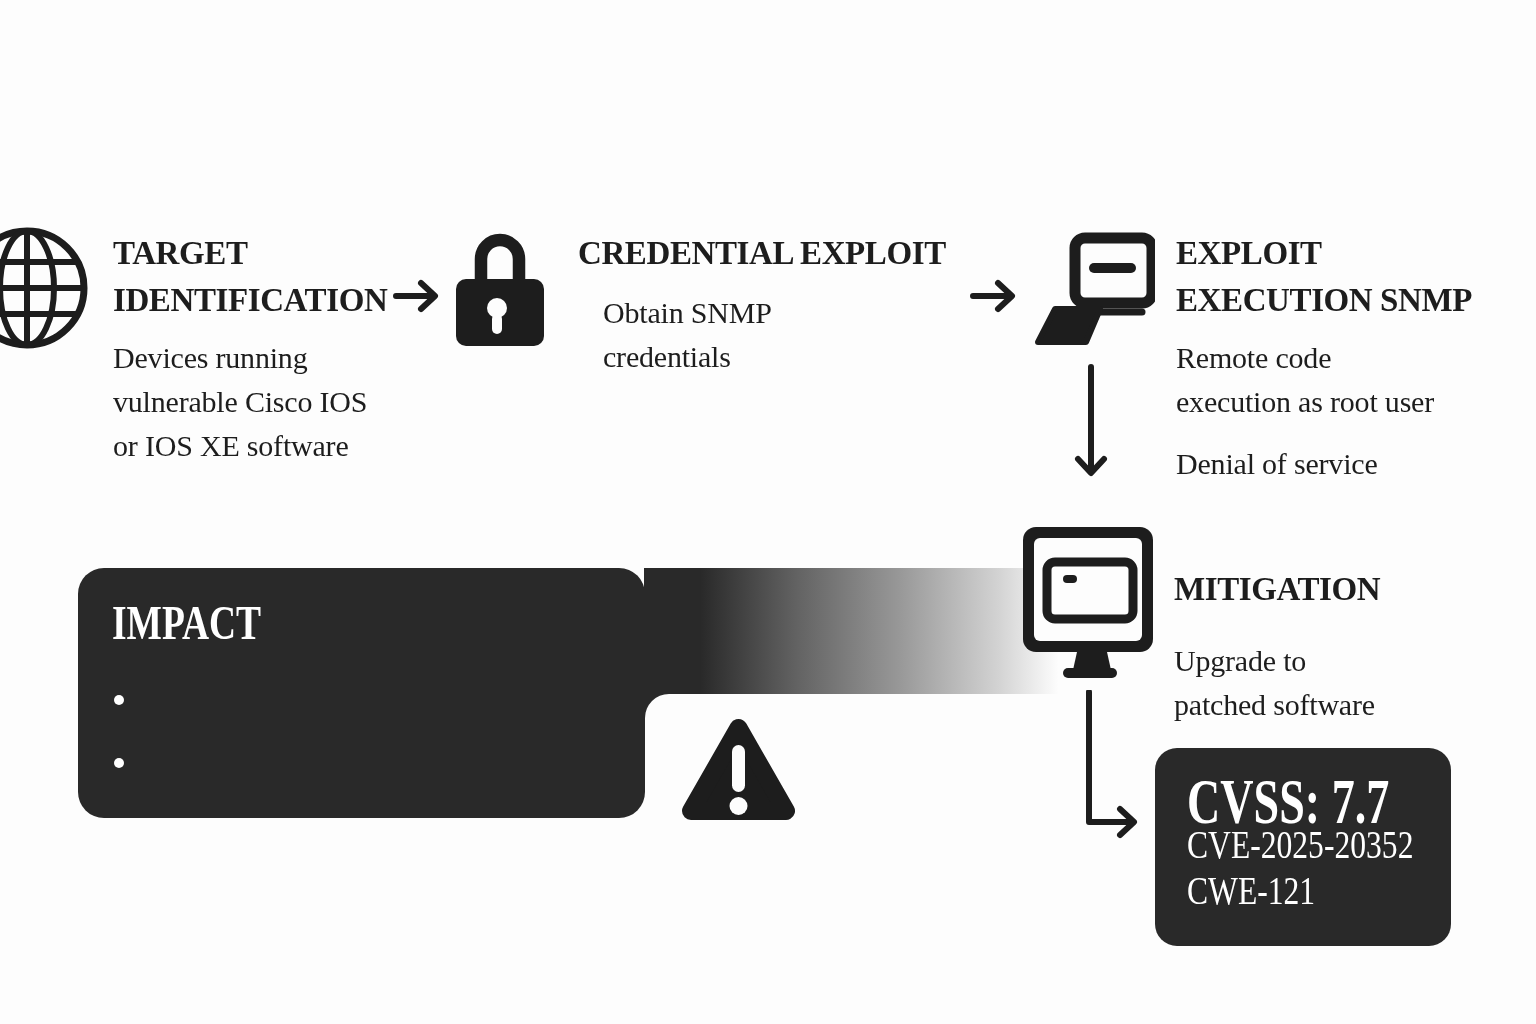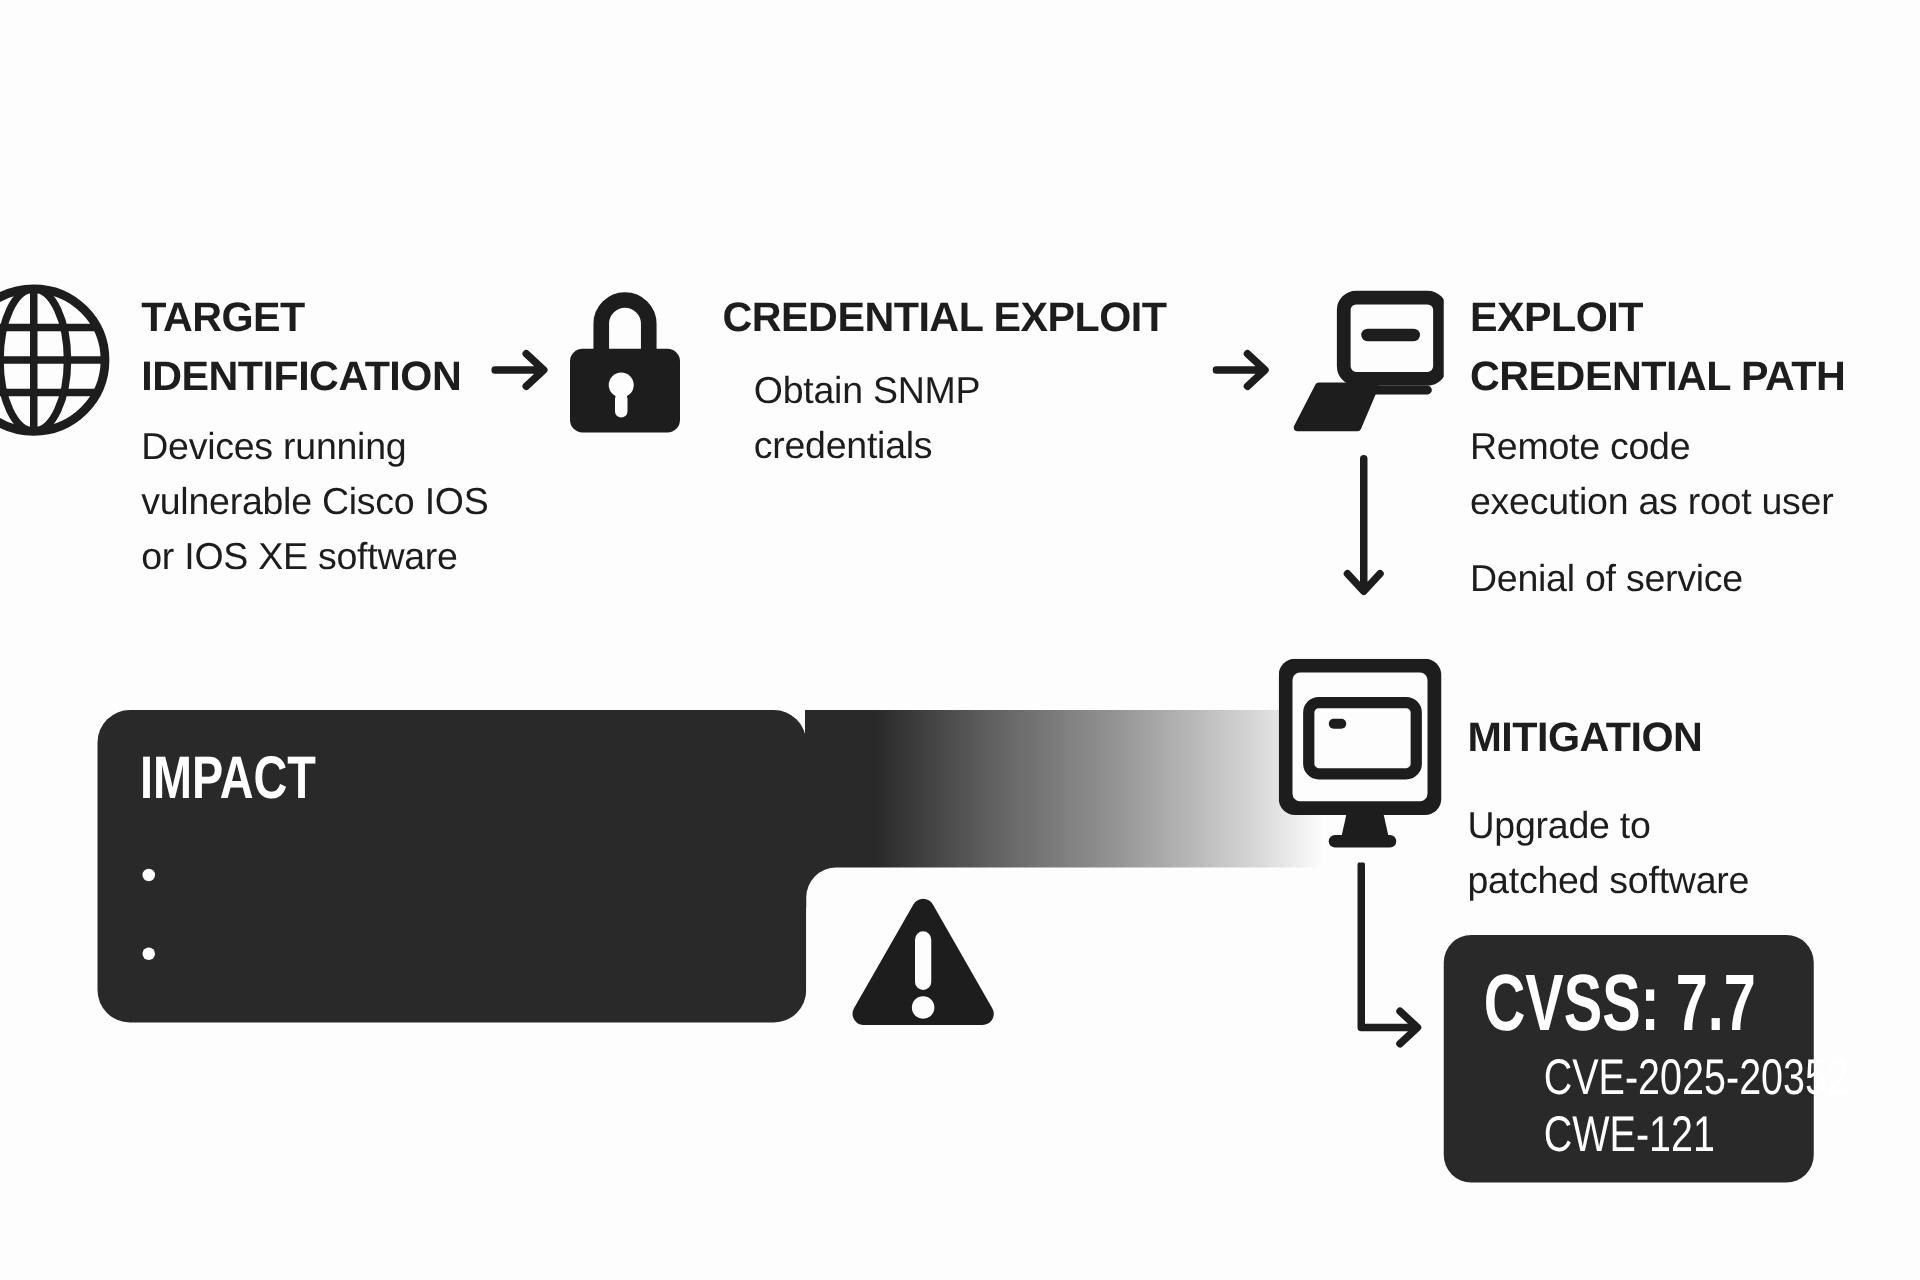--- a/index.html
+++ b/index.html
@@ -9,20 +9,21 @@
     --panel-text:#ffffff;
   }
   *{margin:0;padding:0;box-sizing:border-box;}
   html,body{background:var(--bg);}
   body{font-family:"Liberation Sans","DejaVu Sans",sans-serif;color:var(--ink);}
   .stage{
     position:relative;
     width:1536px;height:1024px;
     background:var(--bg);
     overflow:hidden;
+    font-family:Liberation Serif, serif;
   }
   
   .h-step{
     position:absolute;
     font-size:33px;line-height:47px;font-weight:700;
     letter-spacing:-0.4px;color:var(--ink);
     white-space:nowrap;
   }
   .h-step .line{display:block;}
   
@@ -74,23 +75,23 @@
     position:absolute;left:1155px;top:748px;
     width:296px;height:198px;border-radius:22px;
     background:var(--panel);z-index:2;
   }
   .severity-title{
     position:absolute;left:1187px;top:766px;
     font-size:64px;line-height:72px;font-weight:700;
     color:var(--panel-text);white-space:nowrap;z-index:3;
   }
   .severity-ids{
-    position:absolute;left:1187px;top:839px;
+    position:absolute;left:1187px;top:822px;
     font-size:40px;line-height:46px;font-weight:400;
-    color:var(--panel-text);white-space:nowrap;z-index:3;margin-left:48px;
+    color:var(--panel-text);white-space:nowrap;z-index:3;
   }
   .severity-ids .line{display:block;}
   .squeeze{display:inline-block;transform-origin:0 50%;}
   .sq78{transform:scaleX(0.78);}
   .sq72{transform:scaleX(0.72);}
   .sq79{transform:scaleX(0.79);}
   svg{position:absolute;display:block;z-index:3;}
   .stroke{fill:none;stroke:var(--ink);}
   .fill{fill:var(--ink);}
 </style>
@@ -145,21 +146,21 @@
 
   <svg style="left:1030px;top:225px" width="125" height="125" viewBox="0 0 125 125">
     <rect class="stroke" x="45" y="13" width="77" height="65" rx="10" stroke-width="11"></rect>
     <line class="stroke" x1="64" y1="43" x2="101" y2="43" stroke-width="10" stroke-linecap="round"></line>
     <path class="stroke" d="M25 87 H112" stroke-width="7" stroke-linecap="round"></path>
     <path class="fill" d="M25 84 L70 84 L56 117 L8 117 Z" stroke="#1d1d1d" stroke-width="6" stroke-linejoin="round"></path>
   </svg>
 
   <div class="h-step" style="left:1176px;top:230px">
     <span class="line">EXPLOIT</span>
-    <span class="line">CREDENTIAL PATH</span>
+    <span class="line">EXECUTION SNMP</span>
   </div>
 
   <div class="body-text" style="left:1176px;top:336px">
     <span class="line">Remote code</span>
     <span class="line">execution as root user</span>
   </div>
 
   <div class="body-text" style="left:1176px;top:442px">
     <span class="line">Denial of service</span>
   </div>

